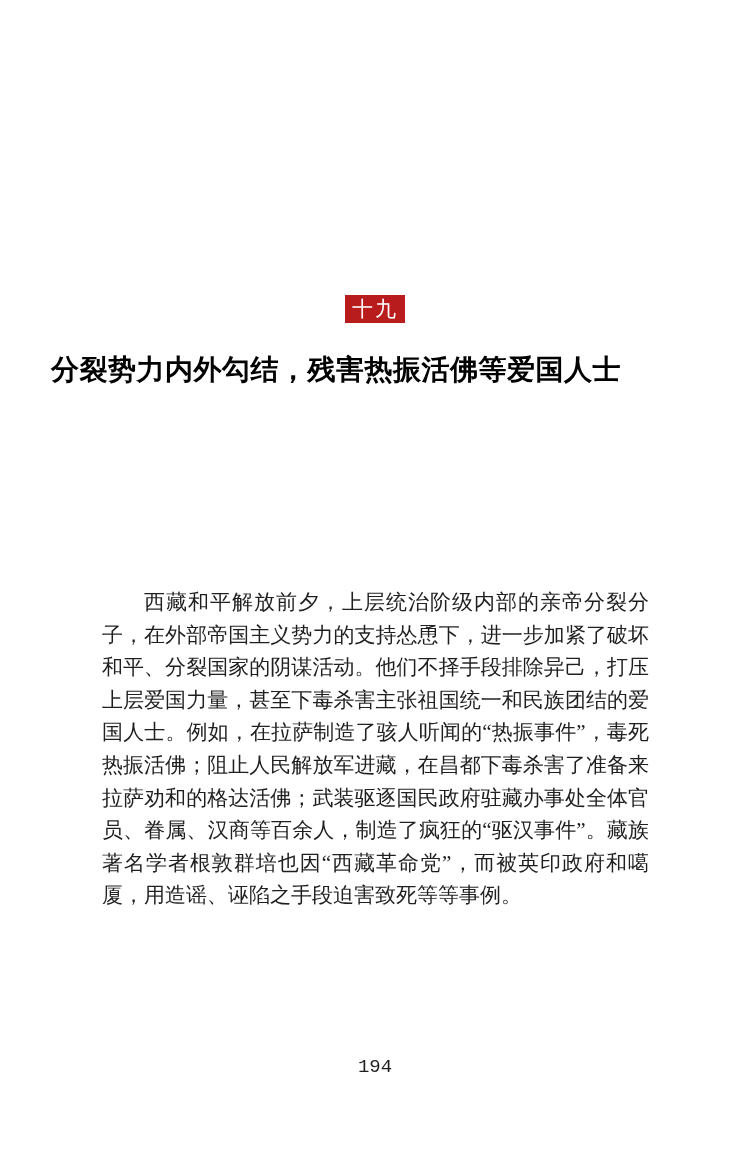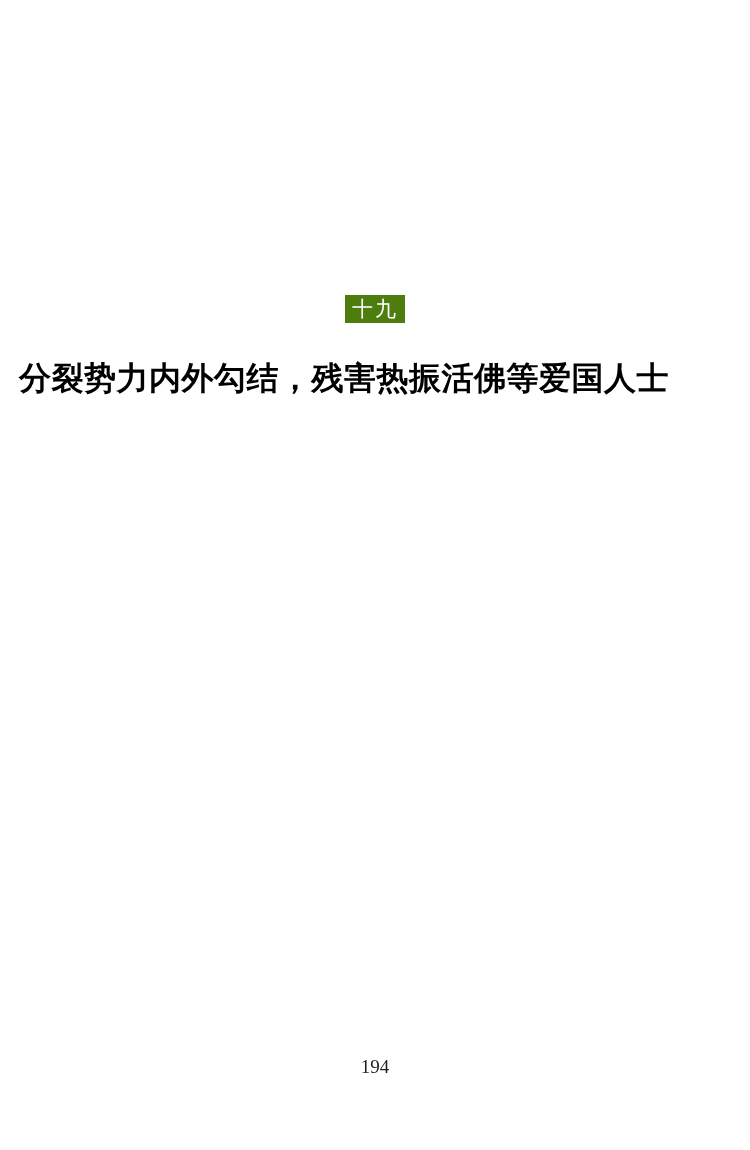--- a/index.html
+++ b/index.html
@@ -18,39 +18,39 @@
   }
   .chapter-badge-wrap {
     position: absolute;
     top: 295px;
     left: 0;
     width: 750px;
     text-align: center;
   }
   .chapter-badge {
     display: inline-block;
-    background: #4d7c0f;
+    background: #b91c1c;
     color: #ffffff;
     font-size: 21px;
     line-height: 28px;
     padding: 0 7px;
     letter-spacing: 2px;
   }
   .chapter-title {
     position: absolute;
     top: 342px;
     left: 0;
     width: 656px;
     text-align: center;
     font-weight: bold;
-    font-size: 32px;
+    font-size: 28px;
     line-height: 40px;
     color: #000000;
     letter-spacing: 0.5px;
-    margin: 16px;
+    margin: 8px;
   }
   .body-text {
     position: absolute;
     top: 586px;
     left: 102px;
     width: 547px;
   }
   .body-text p {
     margin: 0;
     font-size: 21px;
@@ -61,31 +61,33 @@
     color: #1f1f1f;
   }
   .page-number {
     position: absolute;
     top: 1056px;
     left: 0;
     width: 750px;
     text-align: center;
     font-size: 19px;
     color: #1f1f1f;
+    font-family: Liberation Mono, monospace;
   }
 </style>
 </head>
 <body>
 
 <div class="page">
 
   <div class="chapter-badge-wrap">
     <span class="chapter-badge">十九</span>
   </div>
 
   <h1 class="chapter-title">分裂势力内外勾结，残害热振活佛等爱国人士</h1>
 
   <div class="body-text">
+    <p>西藏和平解放前夕，上层统治阶级内部的亲帝分裂分子，在外部帝国主义势力的支持怂恿下，进一步加紧了破坏和平、分裂国家的阴谋活动。他们不择手段排除异己，打压上层爱国力量，甚至下毒杀害主张祖国统一和民族团结的爱国人士。例如，在拉萨制造了骇人听闻的“热振事件”，毒死热振活佛；阻止人民解放军进藏，在昌都下毒杀害了准备来拉萨劝和的格达活佛；武装驱逐国民政府驻藏办事处全体官员、眷属、汉商等百余人，制造了疯狂的“驱汉事件”。藏族著名学者根敦群培也因“西藏革命党”，而被英印政府和噶厦，用造谣、诬陷之手段迫害致死等等事例。</p>
   </div>
 
   <div class="page-number">194</div>
 
 </div>
 
 </body></html>

